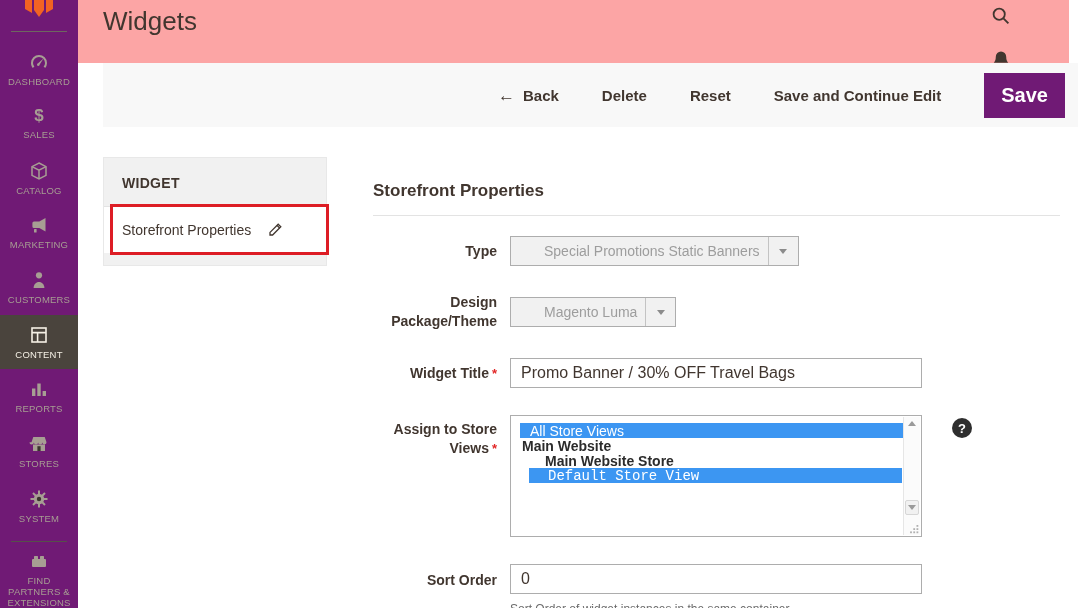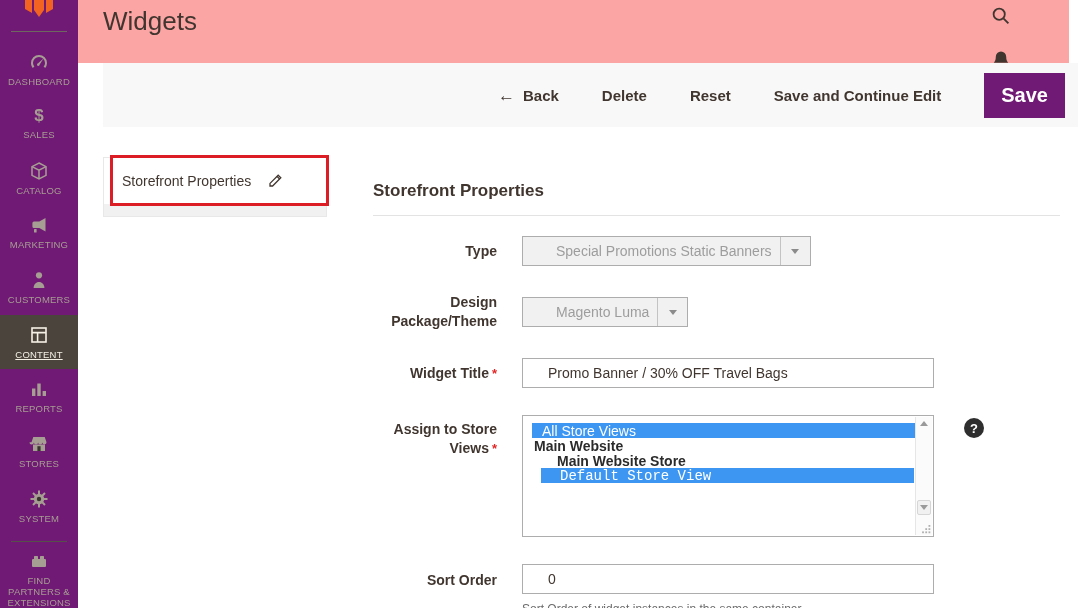--- a/index.html
+++ b/index.html
@@ -11,21 +11,21 @@
     background:#701a75; display:flex; flex-direction:column; align-items:stretch; }
   .logo-wrap { height:32px; overflow:hidden; display:flex; justify-content:center; cursor:pointer; }
   .logo-divider { height:1px; background:#6e675f; margin:0 11px 0 11px; }
   .nav-item { height:55px; display:flex; flex-direction:column; align-items:center;
     justify-content:center; cursor:pointer; margin-top:1px; }
   .nav-item .lbl { font-size:9.5px; color:#a79e93; margin-top:4px; text-align:center;
     line-height:11px; letter-spacing:.2px; }
   .nav-item svg, .nav-item .glyph { display:block; }
   .nav-item .glyph { font-size:17px; font-weight:bold; color:#a79e93; line-height:18px; }
   .nav-item.active { background:#4a443d; }
-  .nav-item.active .lbl { color:#f5f0e5;text-decoration:underline; }
+  .nav-item.active .lbl { color:#f5f0e5; }
   .nav-item.active svg path, .nav-item.active svg rect, .nav-item.active svg circle { stroke:#f5f0e5; }
   .nav-divider { height:1px; background:#57504a; margin:8px 11px; }
   .nav-item.tall { height:58px; }
   .icon-fill { fill:#a79e93; }
   .icon-stroke { fill:none; stroke:#a79e93; stroke-width:1.5; }
 
   
   .header { position:absolute; left:78px; top:0; right:16px; height:63px; background:#fca5a5;text-decoration:underline; }
   .page-title { position:absolute; left:25px; top:6px; font-size:26px; font-weight:400; color:#41362f; }
   .header-right { position:absolute; right:16px; top:6px; display:flex; align-items:center; gap:24px;flex-direction:column; }
@@ -53,35 +53,35 @@
   .sp-item.active { background:#fff; color:#41362f; display:flex; align-items:center; gap:16px; }
   .sp-item.plain { color:#5f574f; }
   .red-box { position:absolute; left:6px; right:-3px; top:-3px; bottom:-2px;
     border:3px solid #dd1d25; pointer-events:none; }
 
   
   .main { position:absolute; left:373px; top:181px; width:687px; }
   .section-title { font-size:17px; font-weight:700; color:#41362f; padding-bottom:14px;
     border-bottom:1px solid #e3e3e3; }
   .rows { margin-top:20px; }
-  .f-row { display:flex; align-items:flex-start; margin-bottom:27px;gap:12px; }
+  .f-row { display:flex; align-items:flex-start; margin-bottom:27px; }
   .f-row.centered { align-items:center; }
   .f-lbl { width:124px; text-align:right; font-size:14px; font-weight:700; color:#41362f; line-height:19px; }
   .req { color:#e22626; font-size:13px; margin-left:3px; }
   .f-ctl { margin-left:13px; flex:1; }
 
   .fake-select { display:inline-flex; align-items:stretch; height:30px; border:1px solid #adadad;
     background:#f1f1f1; color:#9d9d9d; font-size:14px; }
   .fs-text { display:flex; align-items:center; padding:0 8px; white-space:nowrap;margin-left:25px; }
   .fs-caret { width:30px; border-left:1px solid #c3c3c3; display:flex; align-items:center; justify-content:center; }
   .caret-tri { width:0; height:0; border-left:4.5px solid transparent; border-right:4.5px solid transparent;
     border-top:5.5px solid #8b8b8b; }
 
-  .txt-input { width:412px; height:30px; border:1px solid #adadad; font-size:14px; color:#41362f;
-    padding:0 25px; font-family:"Liberation Sans", sans-serif; background:#fff; }
+  .txt-input { width:412px; height:30px; border:1px solid #adadad; font-size:16px; color:#41362f;
+    padding:0 10px; font-family:"Liberation Sans", sans-serif; background:#fff; }
 
   .ms-wrap { display:flex; align-items:flex-start; }
   .multiselect { position:relative; width:412px; height:122px; border:1px solid #adadad;
     background:#fff; padding:7px 24px 0 0; overflow:hidden; }
   .ms-opt { height:15px; display:flex; align-items:center; font-size:14px; color:#2b2b2b; cursor:pointer; }
   .ms-opt.sel { background:#3c96f2; color:#fff; }
   .opt-0 { margin-left:9px; margin-right:-17px; padding-left:10px; }
   .opt-1 { padding-left:11px; font-weight:700; }
   .opt-2 { padding-left:34px; font-weight:700; }
   .opt-3 { margin-left:18px; margin-right:-5px; padding-left:19px;font-family:Liberation Mono, monospace; }
@@ -239,20 +239,21 @@
   <div class="tbtn">
     <span>Reset</span>
   </div>
   <div class="tbtn">
     <span>Save and Continue Edit</span>
   </div>
   <button class="save-btn">Save</button>
 </div>
 
 <div class="side-panel">
+  <div class="sp-header">WIDGET</div>
   <div class="sp-item active">
     <span>Storefront Properties</span>
     <svg width="16" height="16" viewBox="0 0 16 16">
       <path d="M11.2 2.2l2.6 2.6L5.6 13H3v-2.6z" fill="none" stroke="#41362f" stroke-width="1.3"></path>
       <path d="M10 3.4l2.6 2.6" stroke="#41362f" stroke-width="1.3"></path>
     </svg>
     <div class="red-box"></div>
   </div>
 </div>
 

